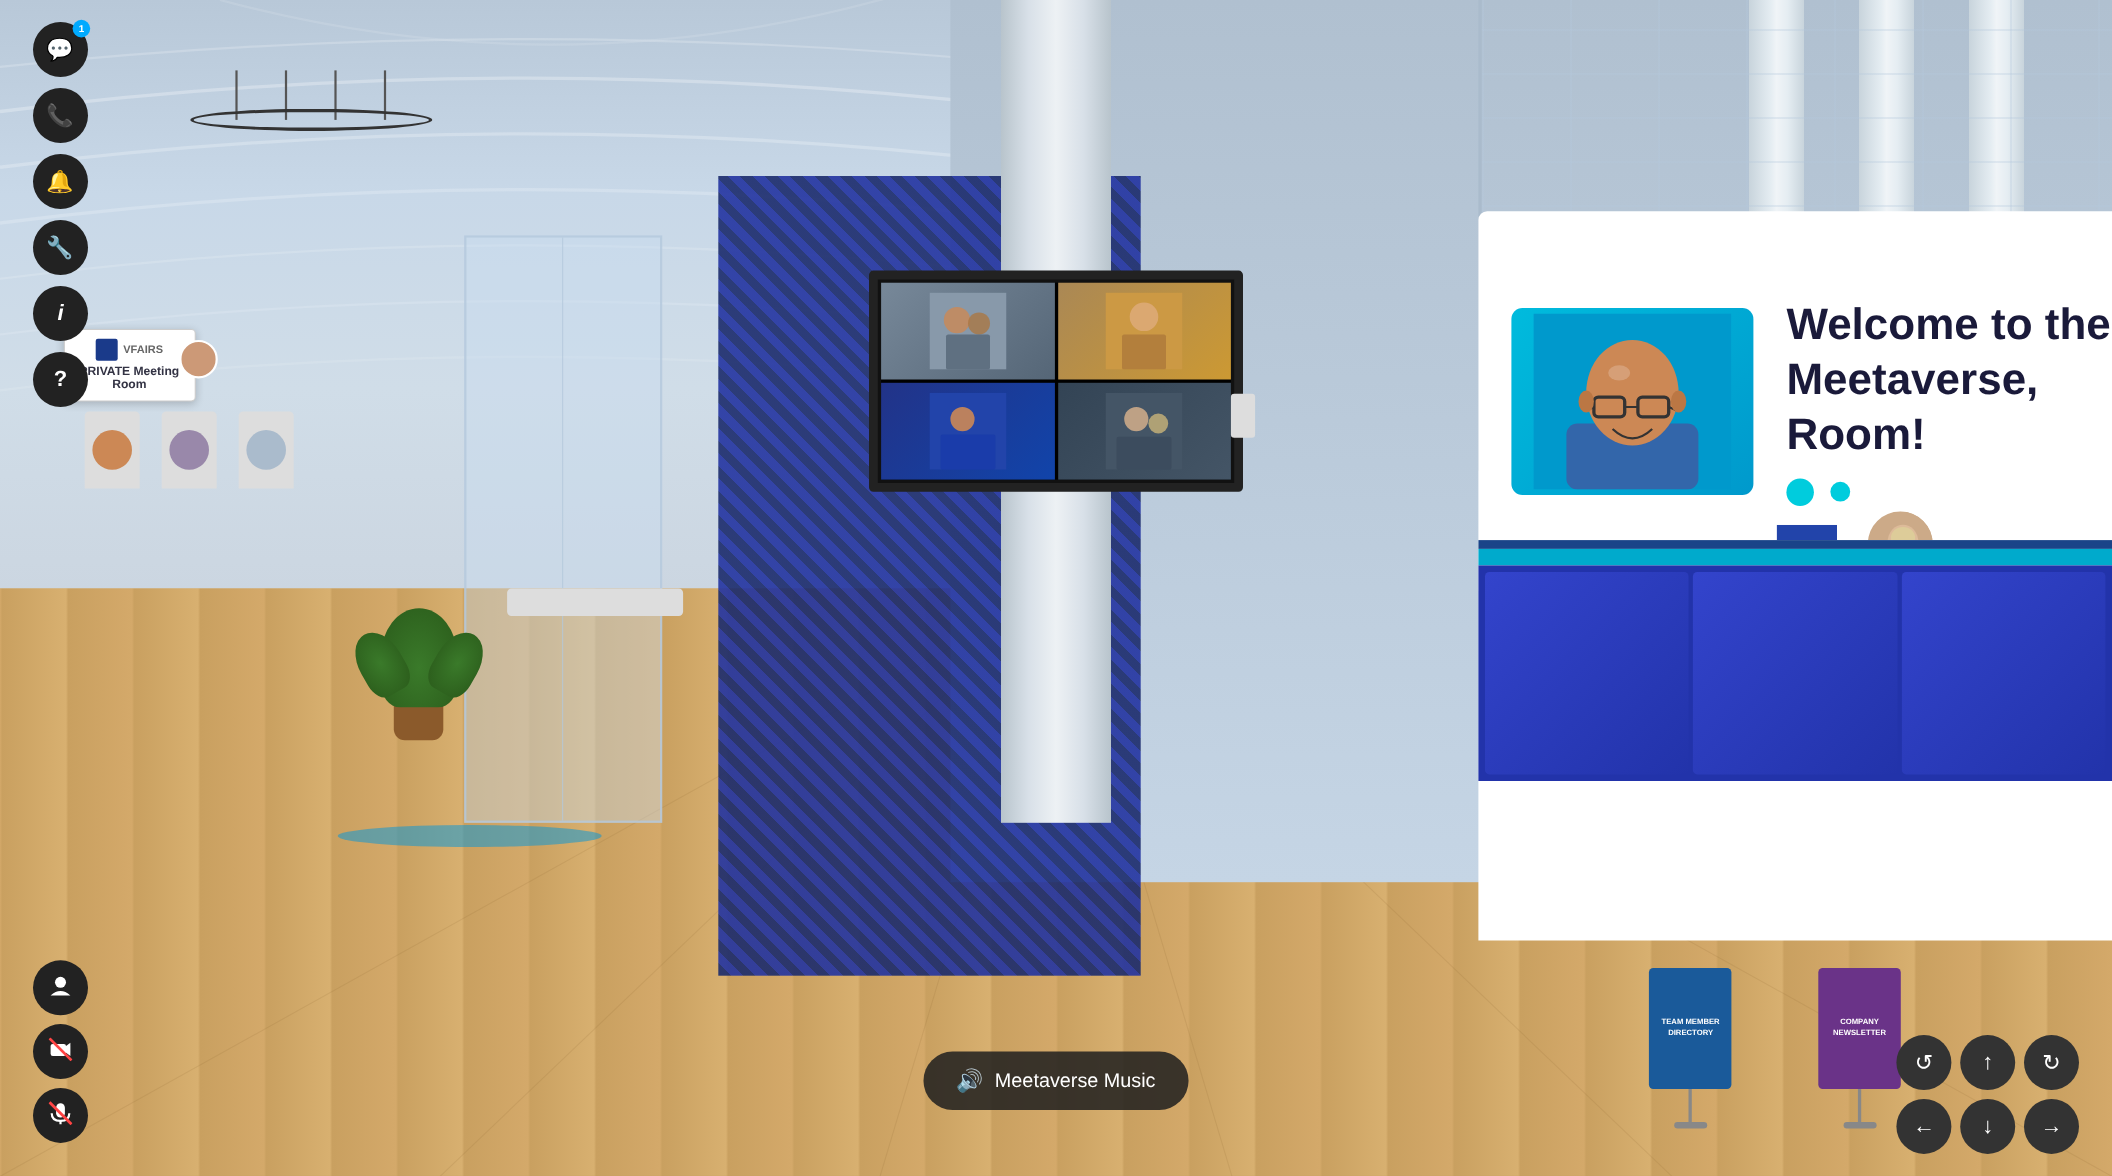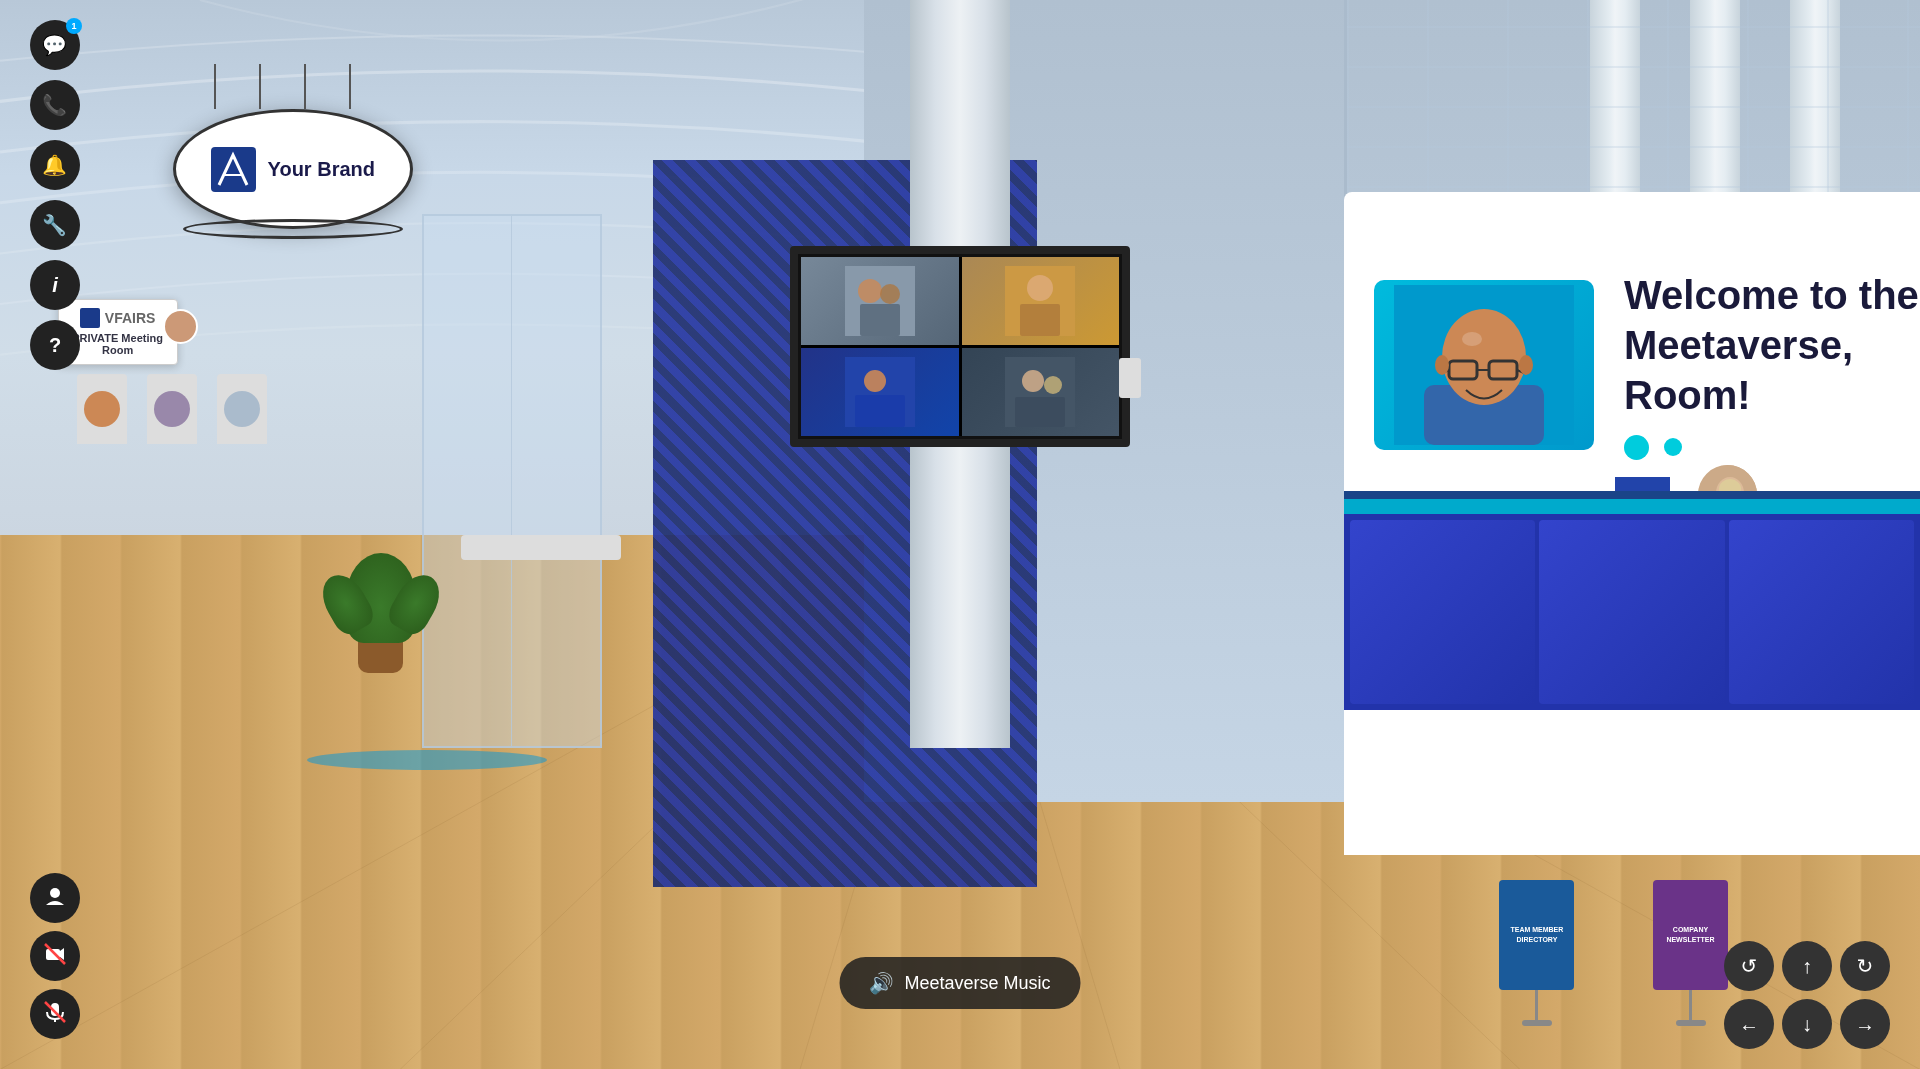--- a/index.html
+++ b/index.html
@@ -221,54 +221,41 @@
 
   <div style="position:absolute;left:9%;top:6%;z-index:6;">
 
     <div style="display:flex;justify-content:space-around;width:220px;padding:0 20px;">
       <div style="width:2px;height:45px;background:#555;"></div>
       <div style="width:2px;height:45px;background:#555;"></div>
       <div style="width:2px;height:45px;background:#555;"></div>
       <div style="width:2px;height:45px;background:#555;"></div>
     </div>
 
-    <div style="width:240px;height:120px;border:3px solid #333;border-radius:50%;background:white;display:flex;align-items:center;justify-content:center;flex-direction:row;gap:12px;box-shadow:0 4px 20px rgba(0,0,0,0.3);">
-
-      <div style="display:flex;flex-direction:column;align-items:center;">
-        <svg width="45" height="45" viewBox="0 0 45 45">
-          <rect width="45" height="45" fill="#1a3a8a" rx="4"></rect>
-          <path d="M8,38 L22,8 L36,38" stroke="white" stroke-width="3" fill="none"></path>
-          <line x1="12" y1="28" x2="32" y2="28" stroke="white" stroke-width="2"></line>
-        </svg>
-      </div>
-      <div>
-        <div style="font-size:20px;font-weight:bold;color:#1a1a4a;line-height:1.2;">Your Brand</div>
-      </div>
-    </div>
 
     <div style="width:220px;height:20px;border:3px solid #333;border-radius:50%;margin:-10px auto 0;background:none;z-index:5;position:relative;"></div>
   </div>
 
   <div style="position:absolute;left:4%;top:35%;z-index:5;display:flex;gap:20px;align-items:flex-end;">
     <div style="width:50px;height:70px;background:#ddd;border-radius:4px 4px 0 0;display:flex;align-items:center;justify-content:center;">
       <div style="width:36px;height:36px;border-radius:50%;background:#cc8855;"></div>
     </div>
     <div style="width:50px;height:70px;background:#ddd;border-radius:4px 4px 0 0;display:flex;align-items:center;justify-content:center;">
       <div style="width:36px;height:36px;border-radius:50%;background:#9988aa;"></div>
     </div>
     <div style="width:50px;height:70px;background:#ddd;border-radius:4px 4px 0 0;display:flex;align-items:center;justify-content:center;">
       <div style="width:36px;height:36px;border-radius:50%;background:#aabbcc;"></div>
     </div>
   </div>
 
   <div style="position:absolute;left:3%;top:28%;z-index:6;">
     <div style="background:white;border:1px solid #ccc;padding:8px 12px;font-size:11px;font-weight:bold;color:#334;text-align:center;border-radius:4px;width:120px;box-shadow:0 2px 8px rgba(0,0,0,0.2);">
       <div style="display:flex;align-items:center;gap:5px;justify-content:center;">
         <div style="width:20px;height:20px;background:#1a3a8a;border-radius:2px;"></div>
-        <span style="font-size:14px;color:#666;">VFAIRS</span>
+        <span style="font-size:10px;color:#666;">VFAIRS</span>
       </div>
       <div style="margin-top:4px;font-size:11px;">PRIVATE
 Meeting Room</div>
     </div>
 
     <div style="position:absolute;right:-20px;top:10px;width:35px;height:35px;border-radius:50%;background:#cc9977;border:2px solid white;"></div>
   </div>
 
   <div style="position:absolute;left:18%;bottom:37%;z-index:5;">
     <div style="width:70px;height:90px;background:radial-gradient(ellipse at 50% 60%,#3a7a2a 0%,#2a5a1a 100%);border-radius:60% 60% 30% 30%;position:relative;">

